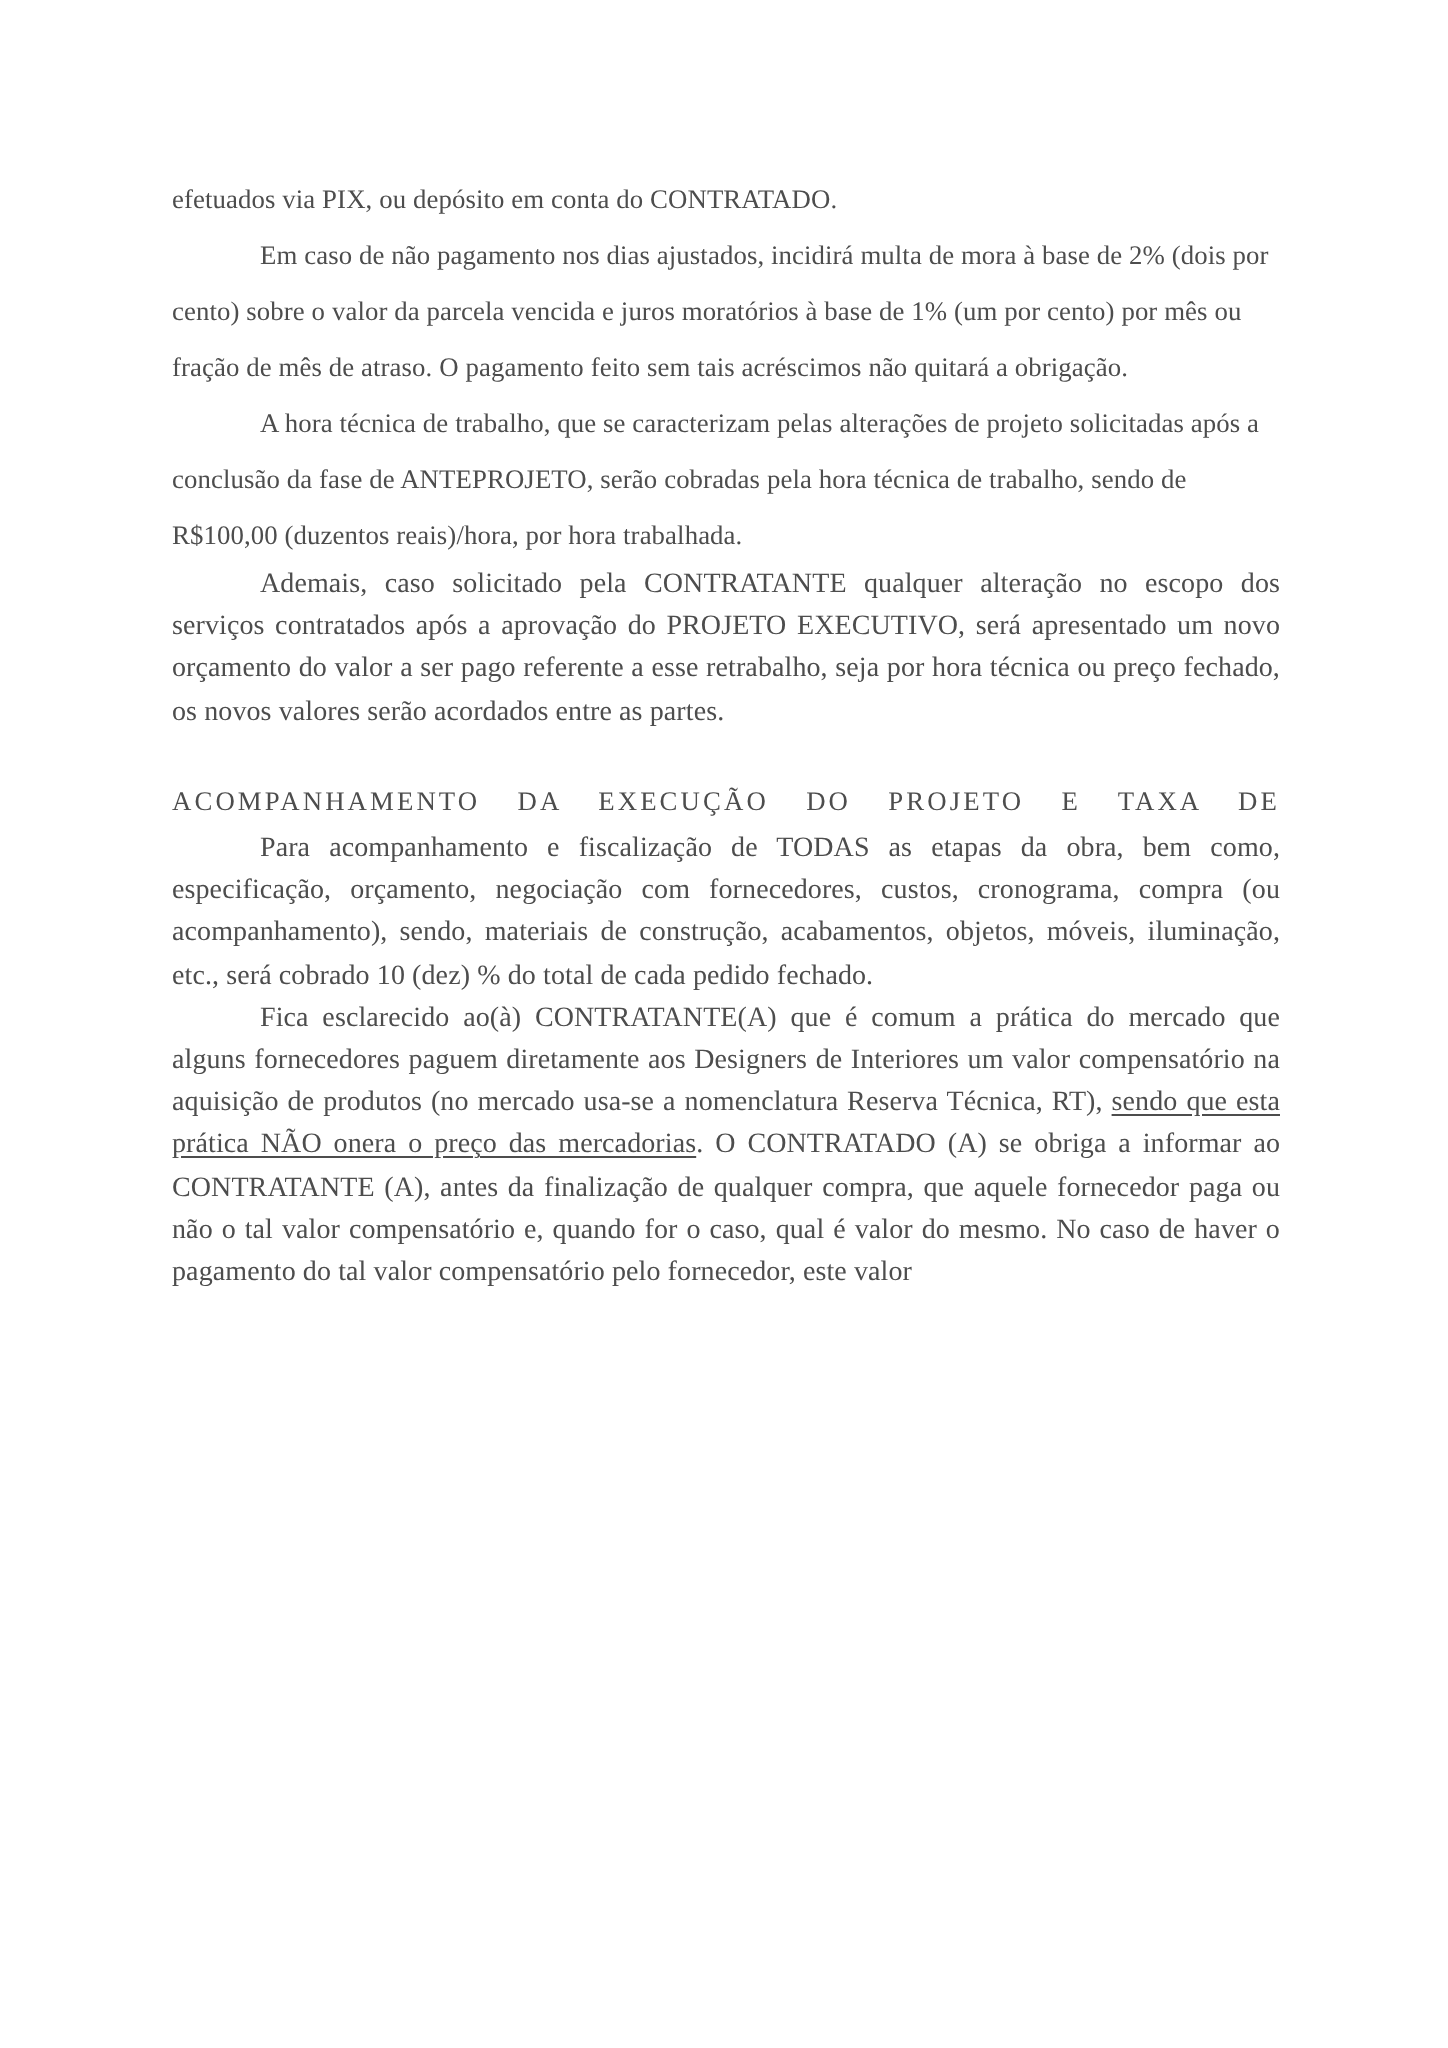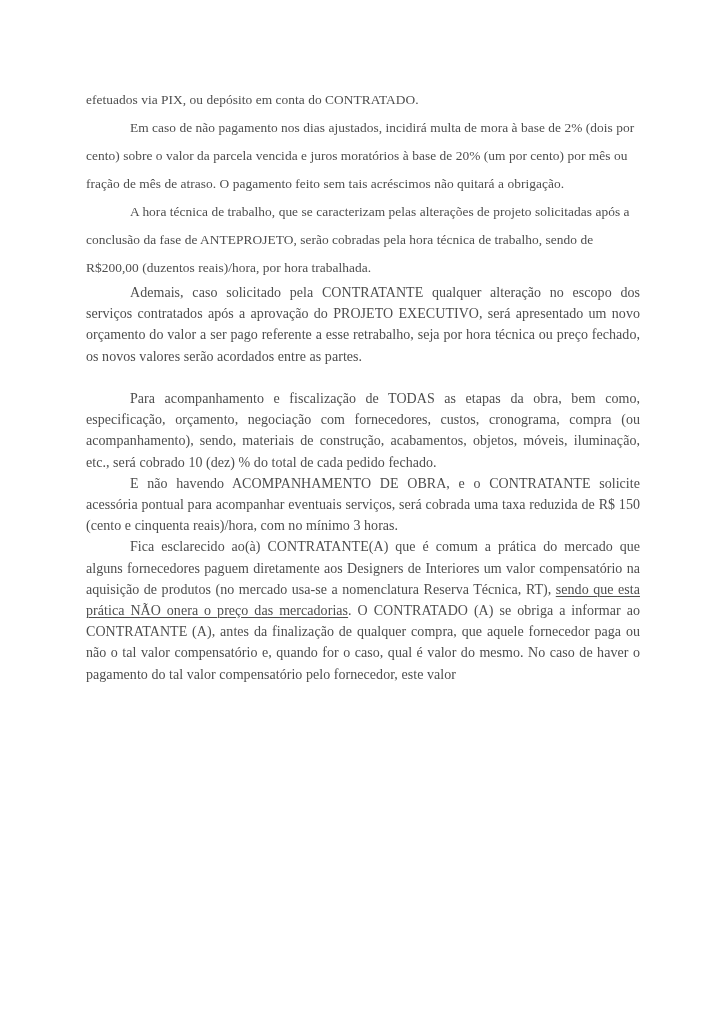--- a/index.html
+++ b/index.html
@@ -82,34 +82,34 @@
   }
 </style>
 </head>
 <body>
 
 <div class="page">
   <div class="content">
 
     <div class="blk-loose">
       <p>efetuados via PIX, ou depósito em conta do CONTRATADO.</p>
-      <p class="indent">Em caso de não pagamento nos dias ajustados, incidirá multa de mora à base de 2% (dois por cento) sobre o valor da parcela vencida e juros moratórios à base de 20% (um por cento) por mês ou fração de mês de atraso. O pagamento feito sem tais acréscimos não quitará a obrigação.</p>
-      <p class="indent">A hora técnica de trabalho, que se caracterizam pelas alterações de projeto solicitadas após a conclusão da fase de ANTEPROJETO, serão cobradas pela hora técnica de trabalho, sendo de R$200,00 (duzentos reais)/hora, por hora trabalhada.</p>
+      <p class="indent">Em caso de não pagamento nos dias ajustados, incidirá multa de mora à base de 2% (dois por cento) sobre o valor da parcela vencida e juros moratórios à base de 1% (um por cento) por mês ou fração de mês de atraso. O pagamento feito sem tais acréscimos não quitará a obrigação.</p>
+      <p class="indent">A hora técnica de trabalho, que se caracterizam pelas alterações de projeto solicitadas após a conclusão da fase de ANTEPROJETO, serão cobradas pela hora técnica de trabalho, sendo de R$100,00 (duzentos reais)/hora, por hora trabalhada.</p>
     </div>
 
     <div class="blk-just">
       <p>Ademais, caso solicitado pela CONTRATANTE qualquer alteração no escopo dos serviços contratados após a aprovação do PROJETO EXECUTIVO, será apresentado um novo orçamento do valor a ser pago referente a esse retrabalho, seja por hora técnica ou preço fechado, os novos valores serão acordados entre as partes.</p>
 
       <div class="gap-line"></div>
 
       <h2 class="section-heading">
+        <span class="hl1">ACOMPANHAMENTO DA EXECUÇÃO DO PROJETO E TAXA DE</span>
       </h2>
 
       <p>Para acompanhamento e fiscalização de TODAS as etapas da obra, bem como, especificação, orçamento, negociação com fornecedores, custos, cronograma, compra (ou acompanhamento), sendo, materiais de construção, acabamentos, objetos, móveis, iluminação, etc., será cobrado 10 (dez) % do total de cada pedido fechado.</p>
-      <p>E não havendo ACOMPANHAMENTO DE OBRA, e o CONTRATANTE solicite acessória pontual para acompanhar eventuais serviços, será cobrada uma taxa reduzida de R$ 150 (cento e cinquenta reais)/hora, com no mínimo 3 horas.</p>
 
       <p>
         <span>Fica esclarecido ao(à) CONTRATANTE(A) que é comum a prática do mercado que alguns fornecedores paguem diretamente aos Designers de Interiores um valor compensatório na aquisição de produtos (no mercado usa-se a nomenclatura Reserva Técnica, RT), </span><u class="plain">sendo que esta prática NÃO onera o preço das mercadorias</u><span>. O CONTRATADO (A) se obriga a informar ao CONTRATANTE (A), antes da finalização de qualquer compra, que aquele fornecedor paga ou não o tal valor compensatório e, quando for o caso, qual é valor do mesmo. No caso de haver o pagamento do tal valor compensatório pelo fornecedor, este valor</span>
       </p>
     </div>
 
   </div>
 </div>
 
 </body></html>

